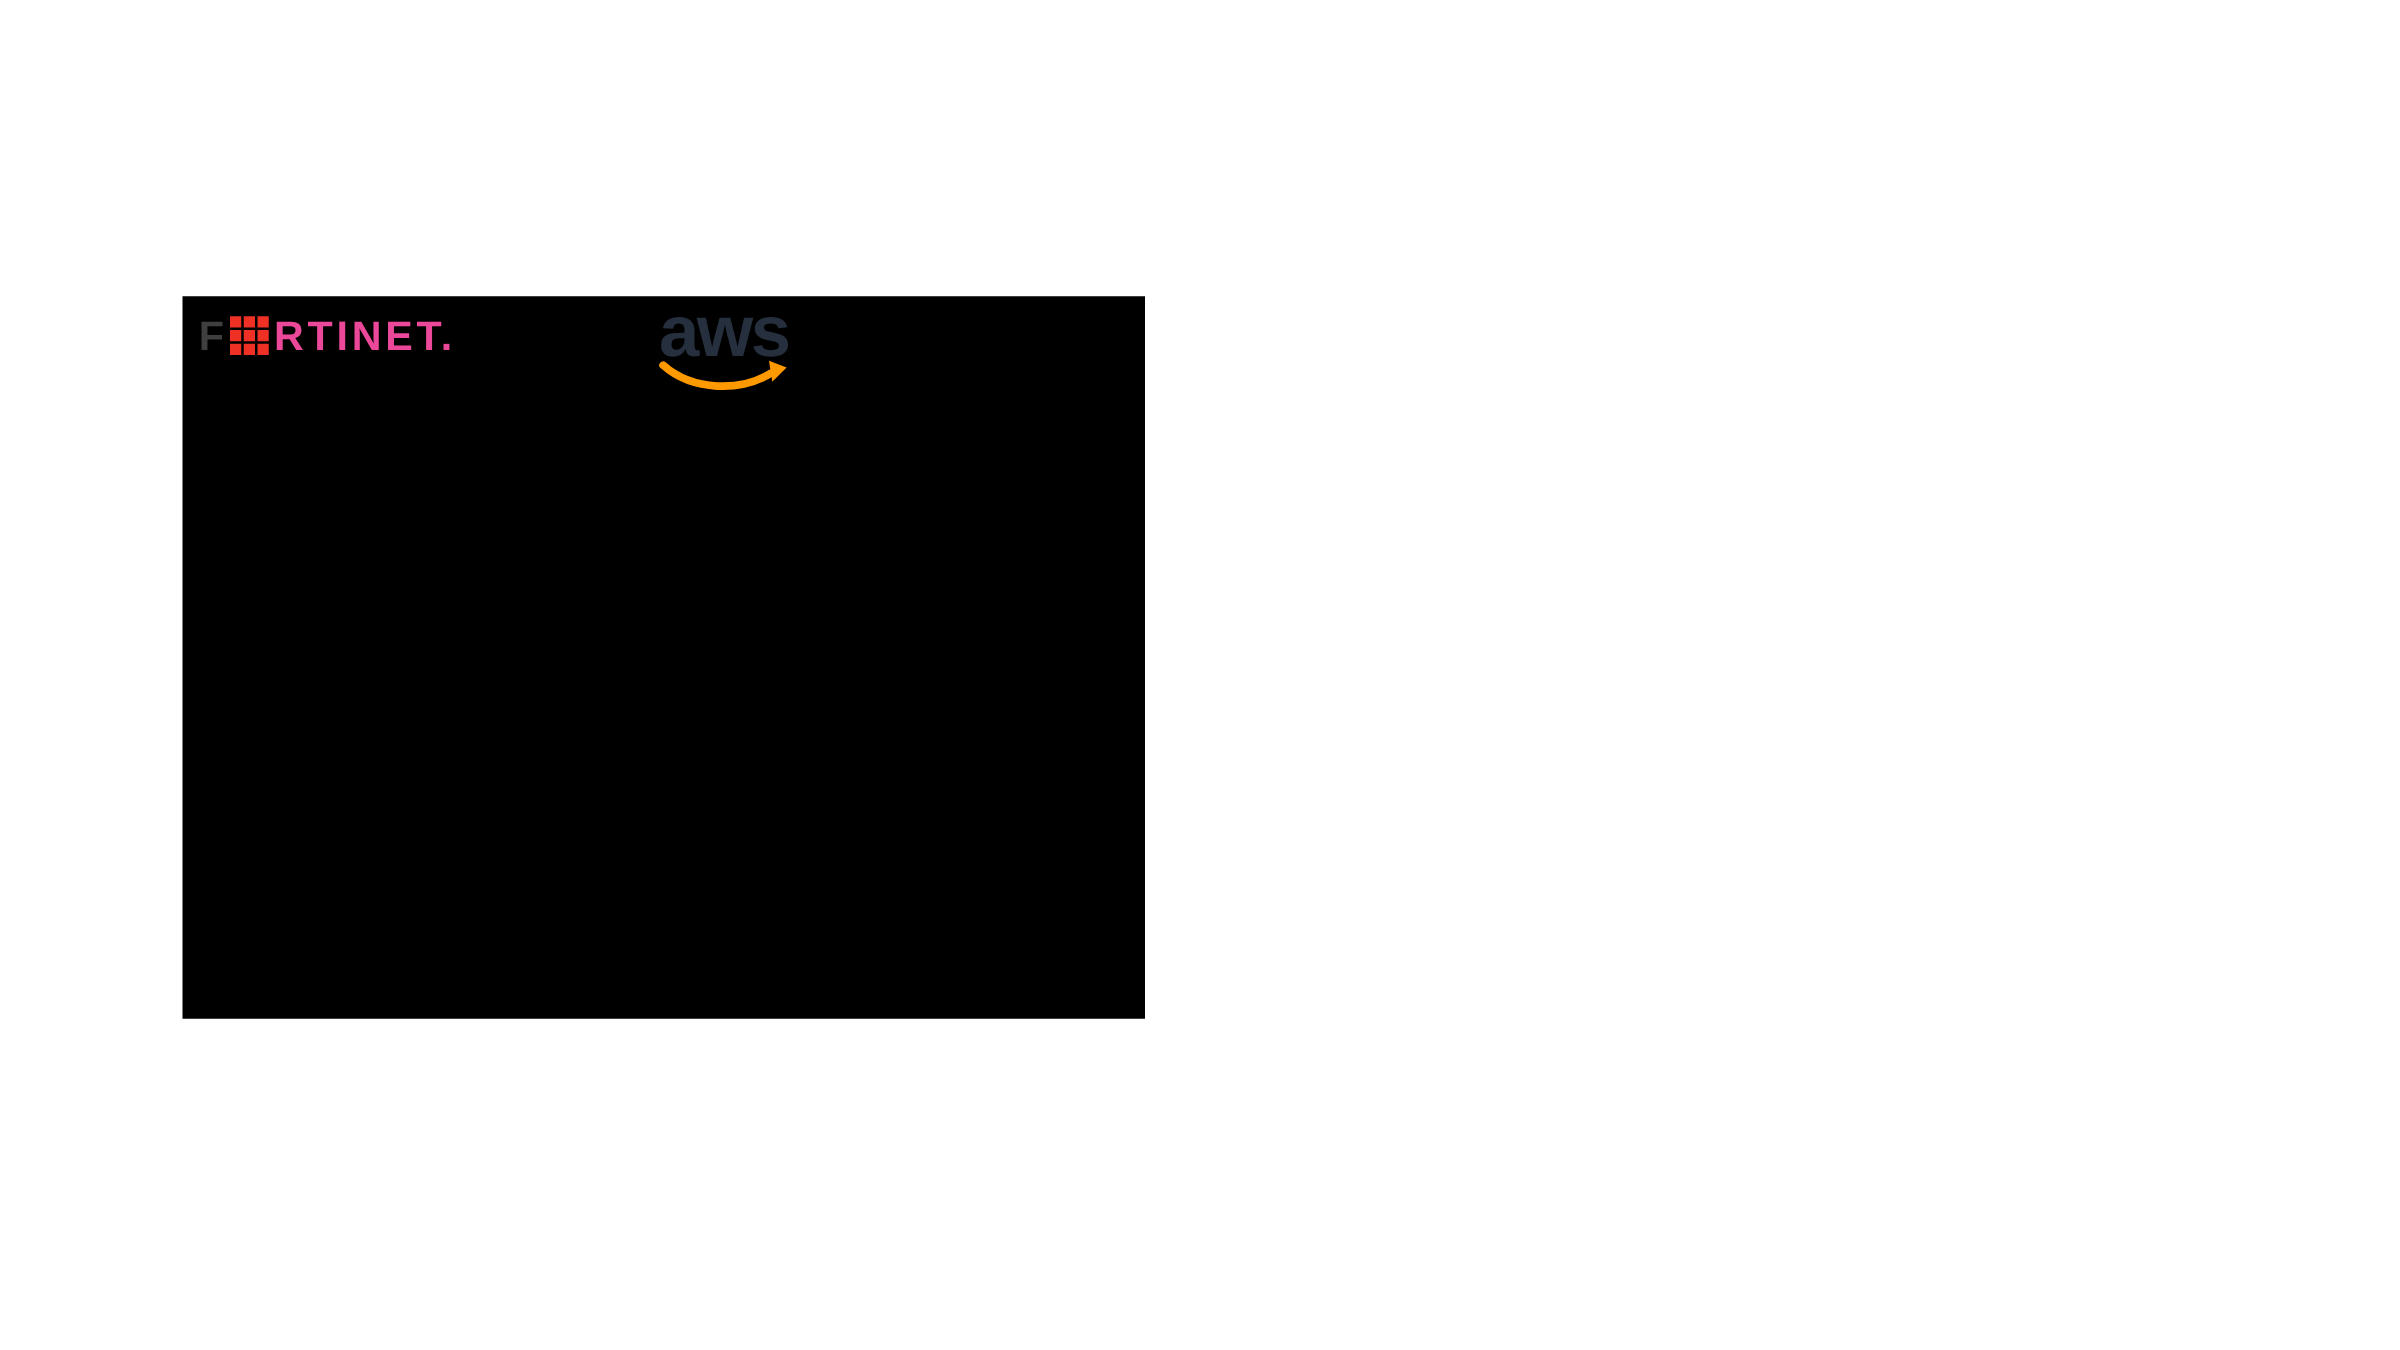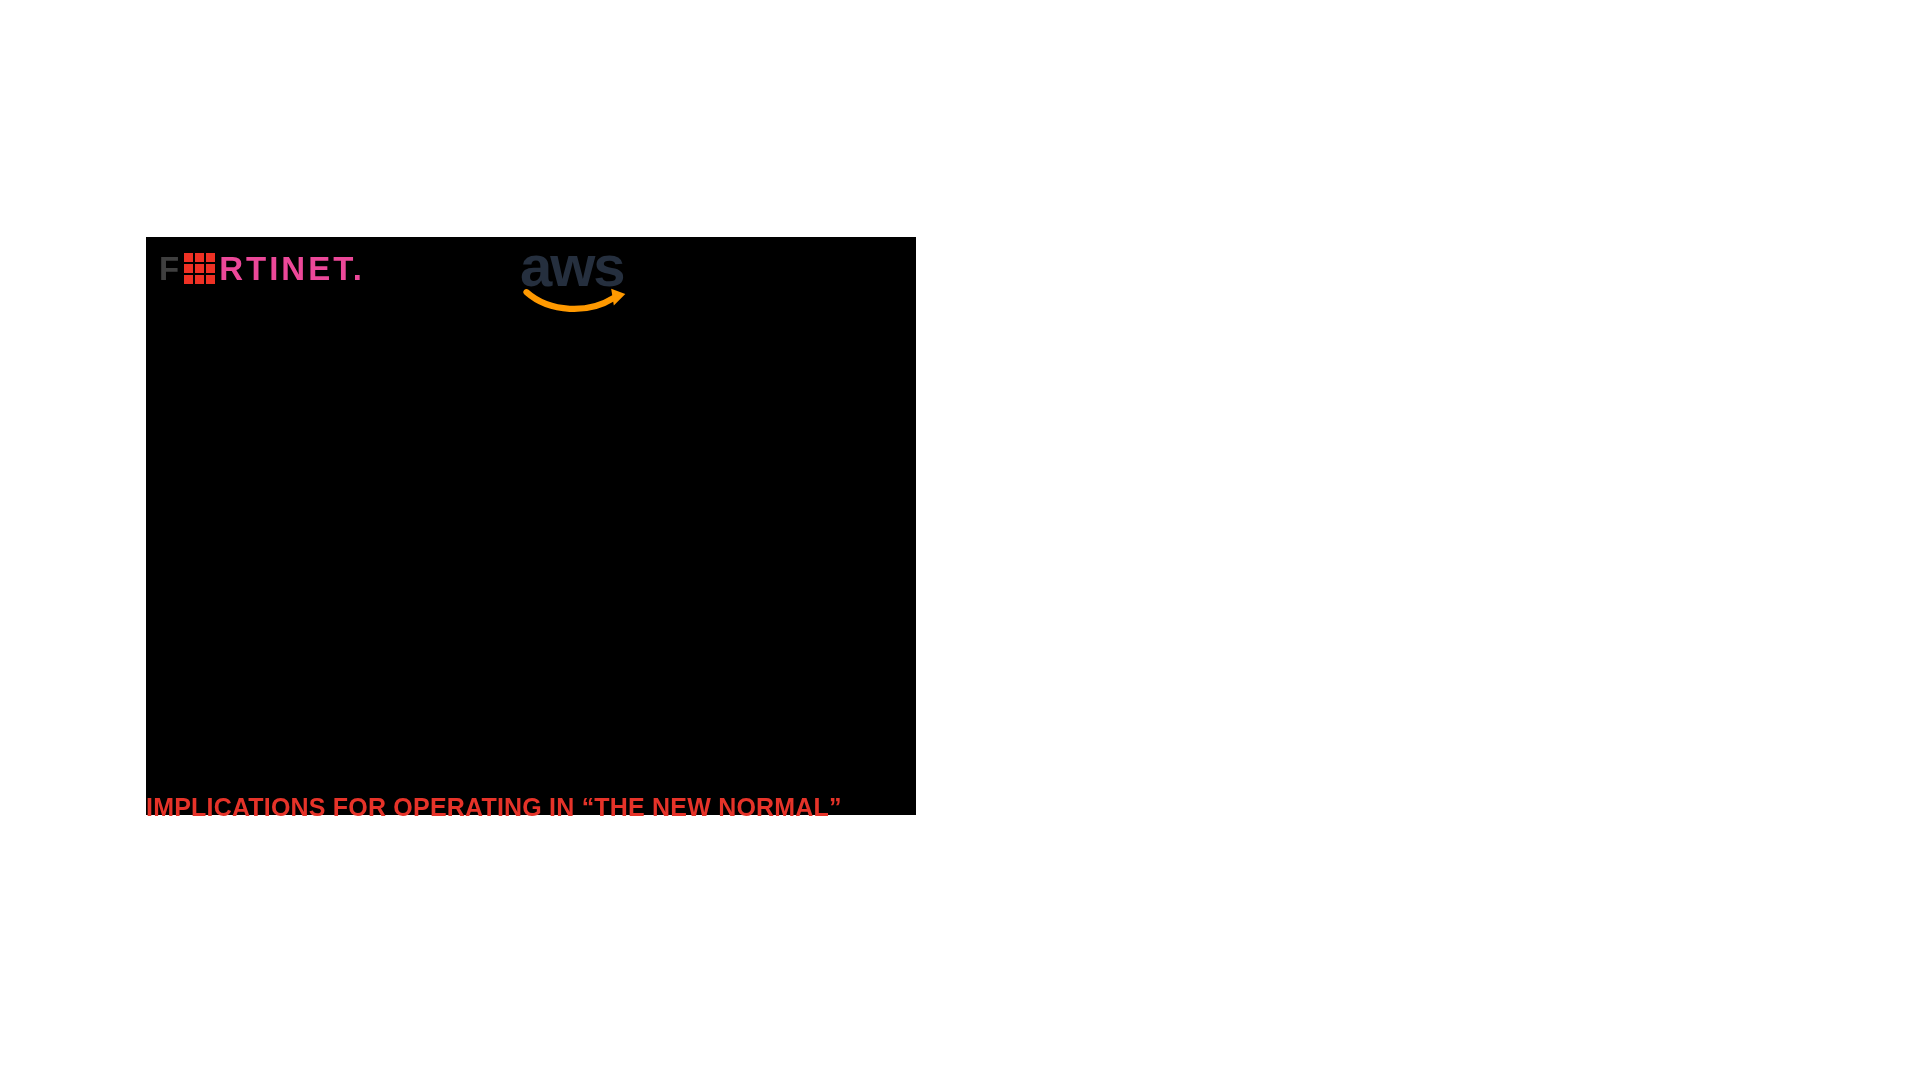--- a/index.html
+++ b/index.html
@@ -47,21 +47,21 @@
   }
   .fortinet-grid span { display: block; }
   
   .aws-logo {
     position: absolute;
     left: 374px;
     top: 0px;
     width: 118px;
     display: flex;
     flex-direction: column;
-    align-items: flex-start;
+    align-items: center;
   }
   .aws-word {
     font-weight: bold;
     font-size: 58px;
     line-height: 1.0;
     letter-spacing: -2px;
   }
   .aws-smile {
     width: 110px;
     height: 30px;
@@ -102,16 +102,15 @@
     </div>
 
     <div class="aws-logo">
       <span class="aws-word" style="color: rgb(37, 47, 62);">aws</span>
       <svg class="aws-smile" viewBox="0 0 120 34" aria-hidden="true">
         <path d="M5 7 C 32 31, 76 31, 103 14" fill="none" stroke-width="7" stroke-linecap="round" style="stroke: rgb(255, 153, 0);"></path>
         <path d="M101 3 L117 9 L104 22 Z" style="fill: rgb(255, 153, 0);"></path>
       </svg>
     </div>
 
-    <div class="slide-title" style="color: rgb(230, 51, 41);">IMPLICATIONS FOR OPERATING IN “THE NEW NORMAL”</div>
 
   </div>
 </div>
 
 </body></html>

